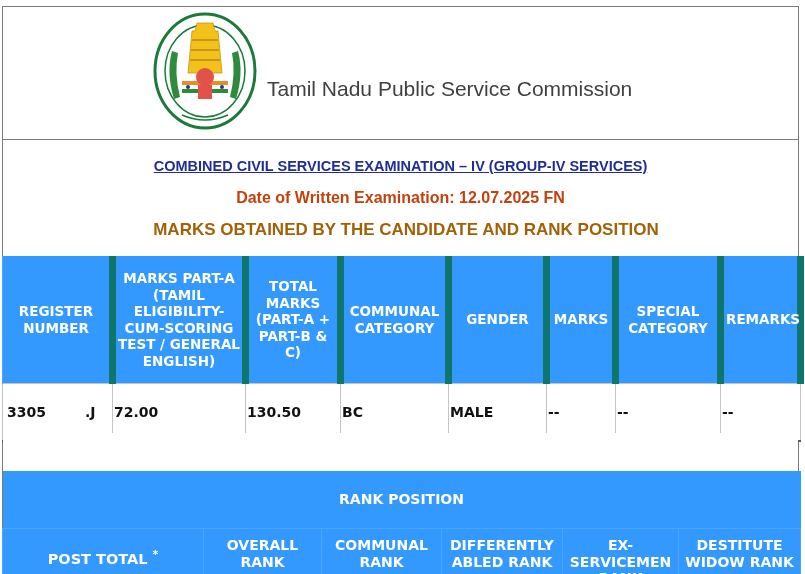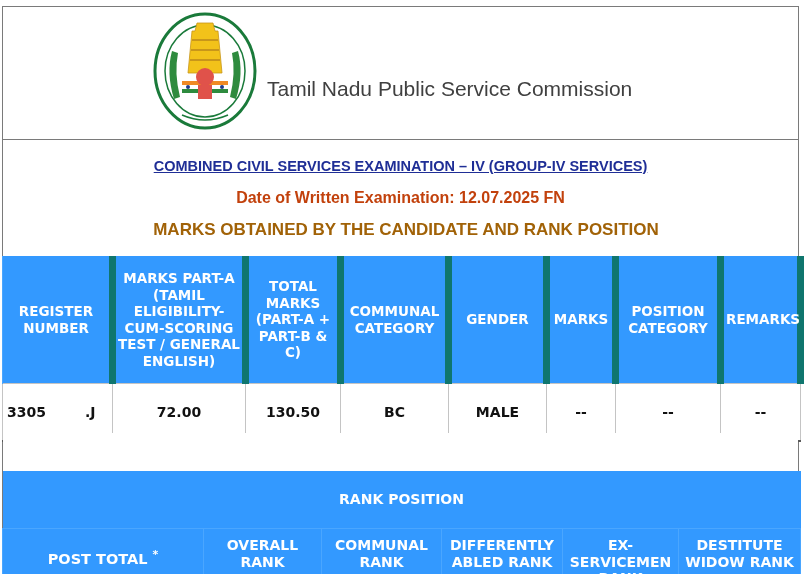--- a/index.html
+++ b/index.html
@@ -9,21 +9,21 @@
   .emblem { position: absolute; left: 149px; top: 4px; width: 106px; height: 122px; }
   .tamil-name { position: absolute; left: 263px; top: 34px; font-family: "DejaVu Sans", sans-serif; font-size: 19px; color: #1e2a78; white-space: nowrap; letter-spacing: 0.2px; }
   .eng-name { position: absolute; left: 264px; top: 70px; font-family: "Liberation Sans", sans-serif; font-size: 21px; color: #404040; white-space: nowrap; }
   .titles { position: absolute; left: 0; top: 132px; width: 100%; height: 118px; text-align: center; font-family: "Liberation Sans", sans-serif; font-weight: bold; }
   .exam-title { position: absolute; left: 0; right: 0; top: 19px; font-size: 14.5px; color: #1f2e96; text-decoration: underline; }
   .exam-date { position: absolute; left: 0; right: 0; top: 50px; font-size: 16px; color: #c2410c; }
   .marks-heading { position: absolute; left: 11px; right: 0; top: 81px; font-size: 17px; color: #a16207; }
   table { border-collapse: collapse; position: absolute; left: -1px; table-layout: fixed; }
   .marks-table { top: 249px; width: 798px; }
   .marks-table th { background: #3399ff; color: #ffffff; font-family: "DejaVu Sans", sans-serif; font-weight: bold; font-size: 13.5px; line-height: 16.5px; height: 127px; padding: 0 2px; border-left: 1px solid #4aa6ff; border-right: 7px solid #0f766e; text-align: center; vertical-align: middle; }
-  .marks-table td { height: 54px; font-family: "DejaVu Sans", sans-serif; font-weight: bold; font-size: 14px; color: #111; text-align: center; border: 1px solid #c4c4c4; border-bottom: 2px solid #5a5a5a; background: #fff; }
+  .marks-table td { height: 54px; font-family: "DejaVu Sans", sans-serif; font-weight: bold; font-size: 14px; color: #111; text-align: left; border: 1px solid #c4c4c4; border-bottom: 2px solid #5a5a5a; background: #fff; }
   .marks-table td.reg { text-align: left; padding-left: 4px; white-space: pre; }
   .gap { position: absolute; left: 0; top: 426px; width: 100%; height: 38px; background: #fff; }
   .rank-table { top: 464px; width: 798px; }
   .rank-table th { background: #3399ff; color: #ffffff; font-family: "DejaVu Sans", sans-serif; font-weight: bold; font-size: 14px; line-height: 16.5px; text-align: center; vertical-align: middle; }
   .rank-table .rank-title th { height: 55px; border-bottom: 1px solid #4aa6ff; margin-left: 31px; }
   .rank-table .rank-cols th { height: 62px; border-left: 1px solid #4aa6ff; border-right: 1px solid #4aa6ff; vertical-align: top; padding-top: 8px; }
   .rank-table .rank-cols th.post { padding-top: 18px; font-size: 14.5px; }
   sup { font-size: 11px; }
 </style>
 </head>
@@ -71,21 +71,21 @@
         <col style="width:80px">
     </colgroup>
     <thead>
       <tr>
         <th>REGISTER NUMBER</th>
         <th>MARKS PART-A (TAMIL ELIGIBILITY-CUM-SCORING TEST / GENERAL ENGLISH)</th>
         <th>TOTAL MARKS (PART-A + PART-B &amp; C)</th>
         <th>COMMUNAL CATEGORY</th>
         <th>GENDER</th>
         <th>MARKS</th>
-        <th>POSITION CATEGORY</th>
+        <th>SPECIAL CATEGORY</th>
         <th>REMARKS</th>
       </tr>
     </thead>
     <tbody>
       <tr>
         <td class="reg">3305        .J</td>
         <td>72.00</td>
         <td>130.50</td>
         <td>BC</td>
         <td>MALE</td>

